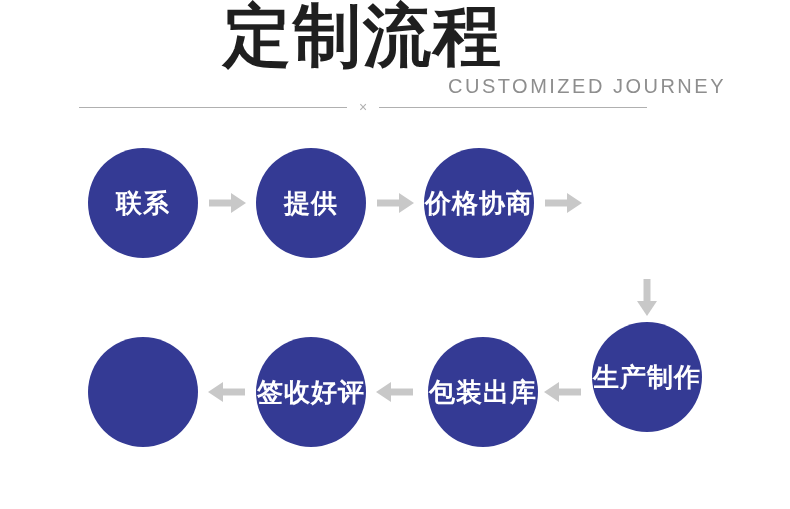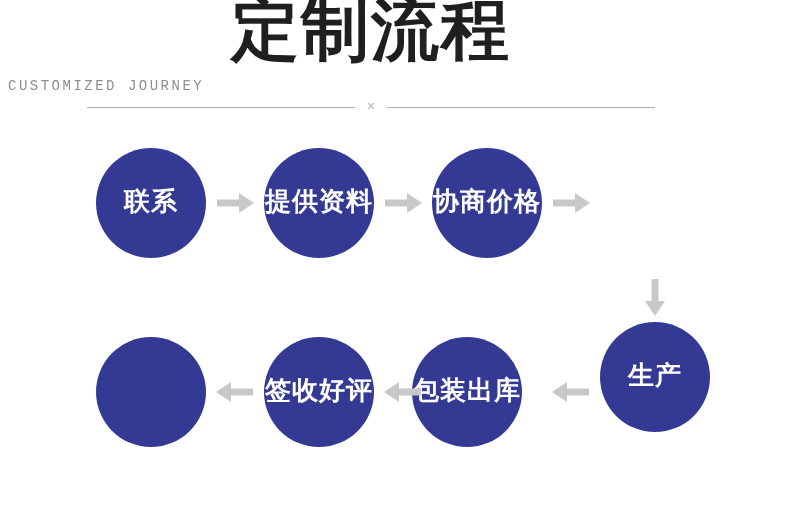--- a/index.html
+++ b/index.html
@@ -1,40 +1,39 @@
 <!DOCTYPE html>
 <html style="--circle-color: #343a94; --circle-text-color: #ffffff; --arrow-color: #c8c8c8; --title-color: #1f1f1f; --subtitle-color: #8e8e8e; --divider-color: #b0b0b0;"><head>
 <meta charset="utf-8">
 <style>
   html, body { margin: 0; padding: 0; background: #ffffff; }
   .canvas {
     position: relative;
     width: 726px;
     height: 509px;
     background: #ffffff;
-    font-family: Liberation Mono, monospace;
+    font-family: Liberation Sans, sans-serif;
     overflow: hidden;
-    margin-left: 8px;
   }
   .title {
     position: absolute;
     top: 0px; left: 0; width: 100%;
     text-align: center;
     font-size: 68px;
     line-height: 70px;
     font-weight: 900;
     letter-spacing: 2px;
     color: var(--title-color, #1f1f1f);
     white-space: nowrap;
   }
   .subtitle {
     position: absolute;
     top: 78px; left: 0; width: 100%;
-    text-align: left;
-    font-size: 14px;
+    text-align: right;
+    font-size: 20px;
     line-height: 16px;
     letter-spacing: 2.5px;
     color: var(--subtitle-color, #8e8e8e);
     white-space: nowrap;
   }
   .divider {
     position: absolute;
     top: 100px; left: 50%;
     transform: translateX(-50%);
     width: 568px;
@@ -74,21 +73,21 @@
     color: var(--arrow-color, #c8c8c8);
     display: block;
   }
   .arrow svg { display: block; }
   
   .c1 { left:  88px; top: 148px; }
   .c2 { left: 256px; top: 148px; text-align: right; }
   .c3 { left: 424px; top: 148px; }
   .c4 { left: 592px; top: 148px; }
   .c5 { left: 592px; top: 322px; }
-  .c6 { left: 404px; top: 337px; }
+  .c6 { left: 428px; top: 337px; }
   .c7 { left: 256px; top: 337px; }
   .c8 { left:  88px; top: 337px; }
   
   .a1 { left: 207px; top: 192px; }
   .a2 { left: 375px; top: 192px; }
   .a3 { left: 543px; top: 192px; }
   .a4 { left: 636px; top: 277px; }
   .a5 { left: 543px; top: 381px; }
   .a6 { left: 375px; top: 381px; }
   .a7 { left: 207px; top: 381px; }
@@ -105,29 +104,29 @@
     <div class="seg"></div>
     <div class="x">×</div>
     <div class="seg"></div>
   </div>
 
   <div class="circle c1">
     <span>联系</span>
   </div>
   <div class="circle c2">
     <span>提供</span>
-    <span>资料</span>
   </div>
   <div class="circle c3">
+    <span>价格</span>
     <span>协商</span>
-    <span>价格</span>
   </div>
 
   <div class="circle c5">
     <span>生产</span>
+    <span>制作</span>
   </div>
   <div class="circle c6">
     <span>包装</span>
     <span>出库</span>
   </div>
   <div class="circle c7">
     <span>签收</span>
     <span>好评</span>
   </div>
   <div class="circle c8">

